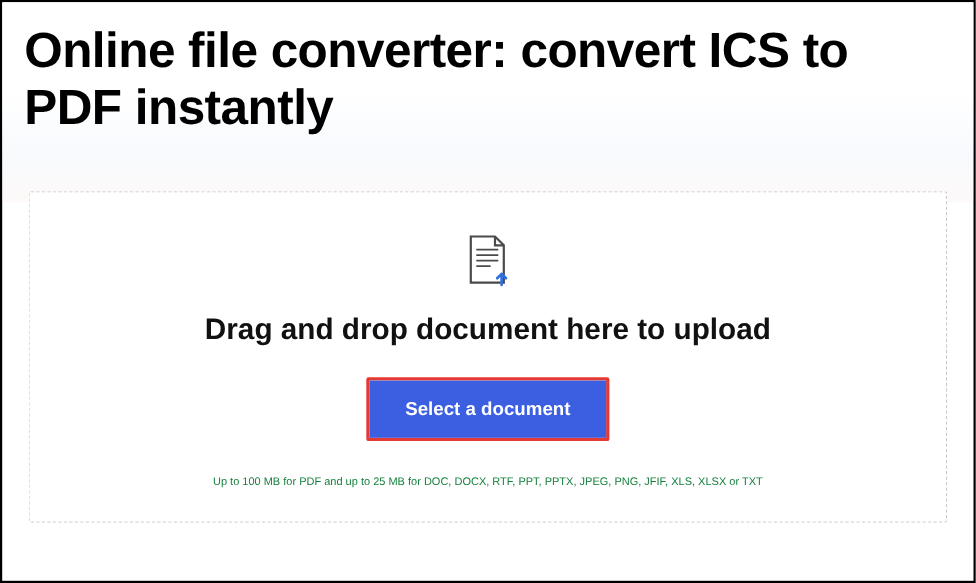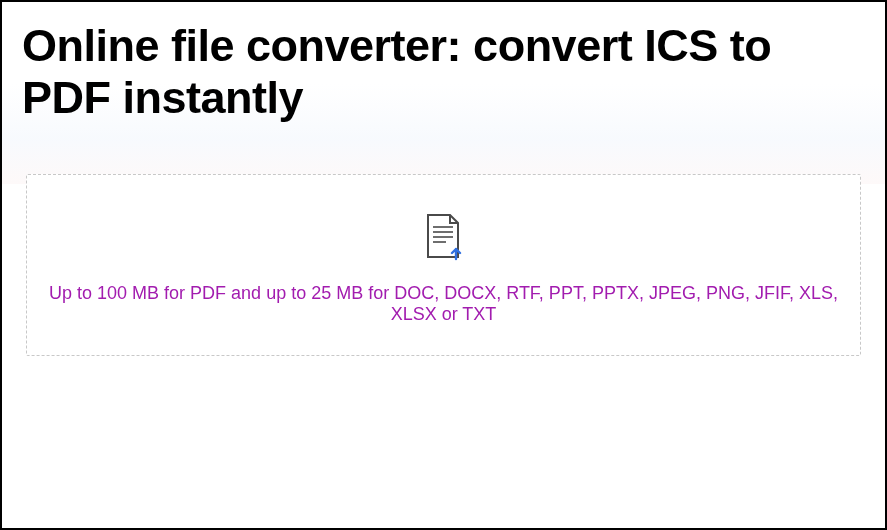--- a/index.html
+++ b/index.html
@@ -54,22 +54,22 @@
   background: #3b5fe0;
   color: #fff;
   font-size: 17px;
   font-weight: 700;
   border: none;
   padding: 16px 32px;
   cursor: pointer;
   display: block;
 }
 .limits {
-  font-size: 18px;
-  color: #a21caf;
+  font-size: 10px;
+  color: #15803d;
   font-weight: 400;
 }
 </style>
 </head>
 <body>
 
 <div class="hero">
   <h1>Online file converter: convert ICS to PDF instantly</h1>
 </div>
 
@@ -79,15 +79,19 @@
       <svg width="40" height="48" viewBox="0 0 40 48">
         <path d="M4 2 L26 2 L34 10 L34 44 L4 44 Z" fill="none" stroke="#4a4a4a" stroke-width="2"></path>
         <path d="M26 2 L26 10 L34 10" fill="none" stroke="#4a4a4a" stroke-width="2"></path>
         <line x1="9" y1="14" x2="29" y2="14" stroke="#4a4a4a" stroke-width="1.6"></line>
         <line x1="9" y1="19" x2="29" y2="19" stroke="#4a4a4a" stroke-width="1.6"></line>
         <line x1="9" y1="24" x2="29" y2="24" stroke="#4a4a4a" stroke-width="1.6"></line>
         <line x1="9" y1="29" x2="22" y2="29" stroke="#4a4a4a" stroke-width="1.6"></line>
         <path d="M32 46 L32 36 M28 40 L32 36 L36 40" fill="none" stroke="#2f6fe0" stroke-width="2.4" stroke-linecap="round" stroke-linejoin="round"></path>
       </svg>
     </span>
+    <div class="drop-text">Drag and drop document here to upload</div>
+    <div class="select-btn-wrap">
+      <button class="select-btn">Select a document</button>
+    </div>
     <div class="limits">Up to 100 MB for PDF and up to 25 MB for DOC, DOCX, RTF, PPT, PPTX, JPEG, PNG, JFIF, XLS, XLSX or TXT</div>
   </div>
 </div>
 
 </body></html>

